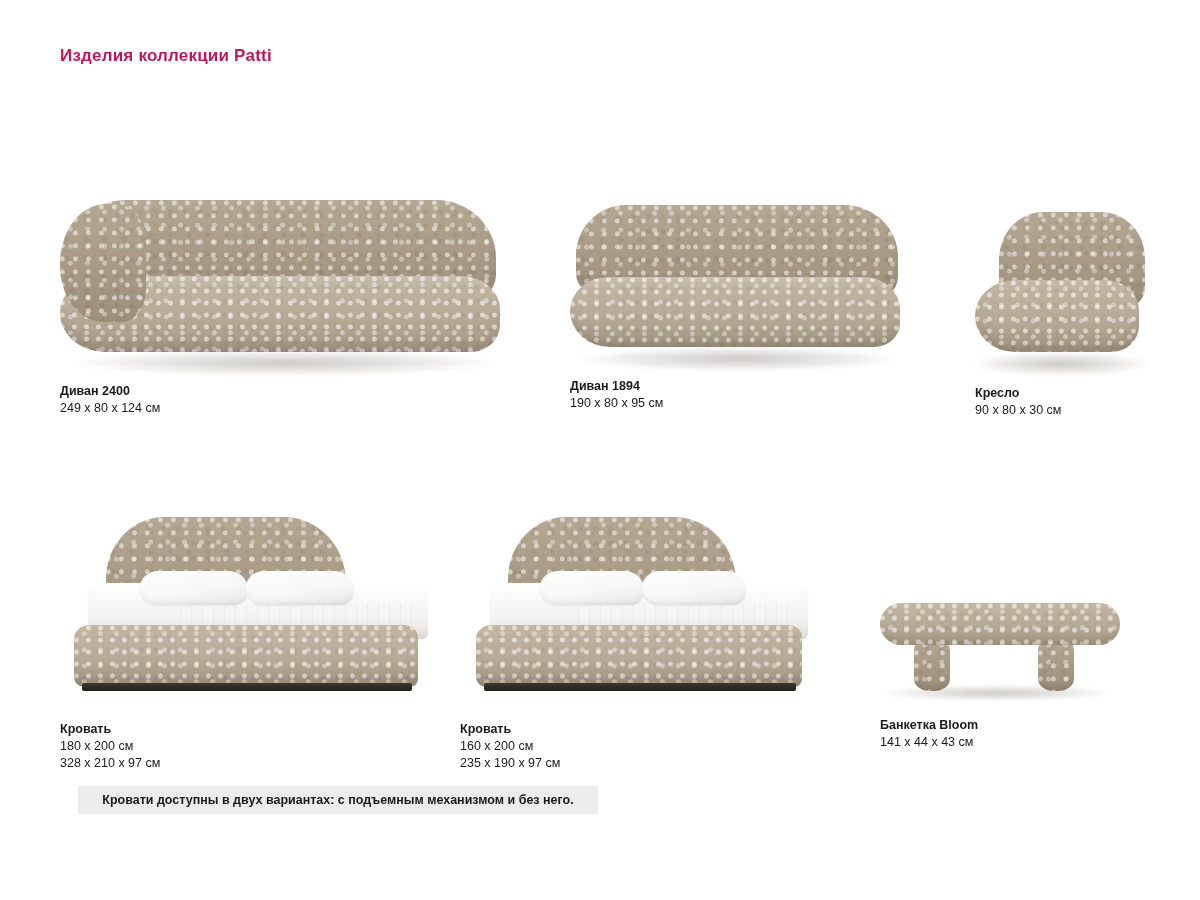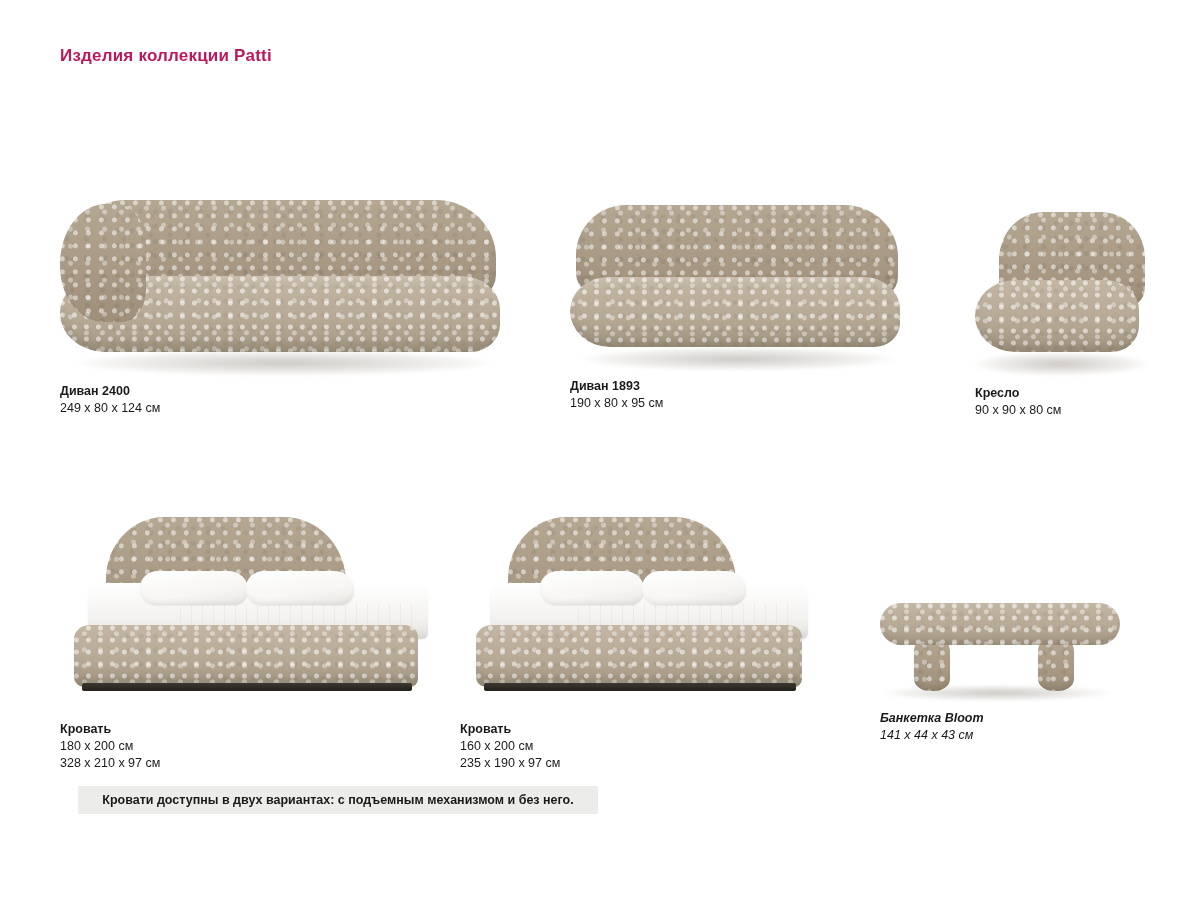--- a/index.html
+++ b/index.html
@@ -202,36 +202,36 @@
 
   <div class="cell" style="left:570px; top:205px; width:340px;">
     <div class="figure" style="height:170px;">
       <div class="shadow-soft" style="left:10px; top:142px; width:316px; height:24px;"></div>
       <div class="sofa1900">
         <div class="s19-back fab"></div>
         <div class="s19-seat fab-light"></div>
       </div>
     </div>
     <div class="caption" style="margin-top:3px;">
-      <div class="name">Диван 1893</div>
+      <div class="name">Диван 1894</div>
       <div class="dims">190 x 80 x 95 см</div>
     </div>
   </div>
 
   <div class="cell" style="left:975px; top:212px; width:180px;">
     <div class="figure" style="height:170px;">
       <div class="shadow-soft" style="left:-2px; top:140px; width:176px; height:24px;"></div>
       <div class="chair">
         <div class="ch-back fab"></div>
         <div class="ch-seat fab-light"></div>
       </div>
     </div>
     <div class="caption" style="margin-top:3px;">
       <div class="name">Кресло</div>
-      <div class="dims">90 x 90 x 80 см</div>
+      <div class="dims">90 x 80 x 30 см</div>
     </div>
   </div>
 
   <div class="cell" style="left:60px; top:505px; width:420px;">
     <div class="figure bed" style="height:200px;">
       <div class="bed-head fab" style="left:46px; top:12px; width:240px; height:122px;"></div>
       <div class="mattress" style="left:28px; top:78px; width:340px; height:56px;"></div>
       <div class="mattress-lines" style="left:120px; top:98px; width:236px; height:24px;"></div>
       <div class="pillow" style="left:80px; top:66px; width:108px; height:34px;"></div>
       <div class="pillow" style="left:186px; top:66px; width:108px; height:34px;"></div>
@@ -264,21 +264,21 @@
 
   <div class="cell" style="left:880px; top:505px; width:250px;">
     <div class="figure" style="height:200px;">
       <div class="shadow-soft" style="left:2px; top:180px; width:230px; height:16px;"></div>
       <div class="bench" style="position:absolute; left:0; top:98px;">
         <div class="bench-leg fab" style="left:34px;"></div>
         <div class="bench-leg fab" style="left:158px;"></div>
         <div class="bench-top fab-light"></div>
       </div>
     </div>
-    <div class="caption" style="margin-top:5px;font-style:italic;">
+    <div class="caption" style="margin-top:12px;">
       <div class="name">Банкетка Bloom</div>
       <div class="dims">141 x 44 x 43 см</div>
     </div>
   </div>
 
   <div class="note">Кровати доступны в двух вариантах: с подъемным механизмом и без него.</div>
 
 </div>
 
 </body></html>

